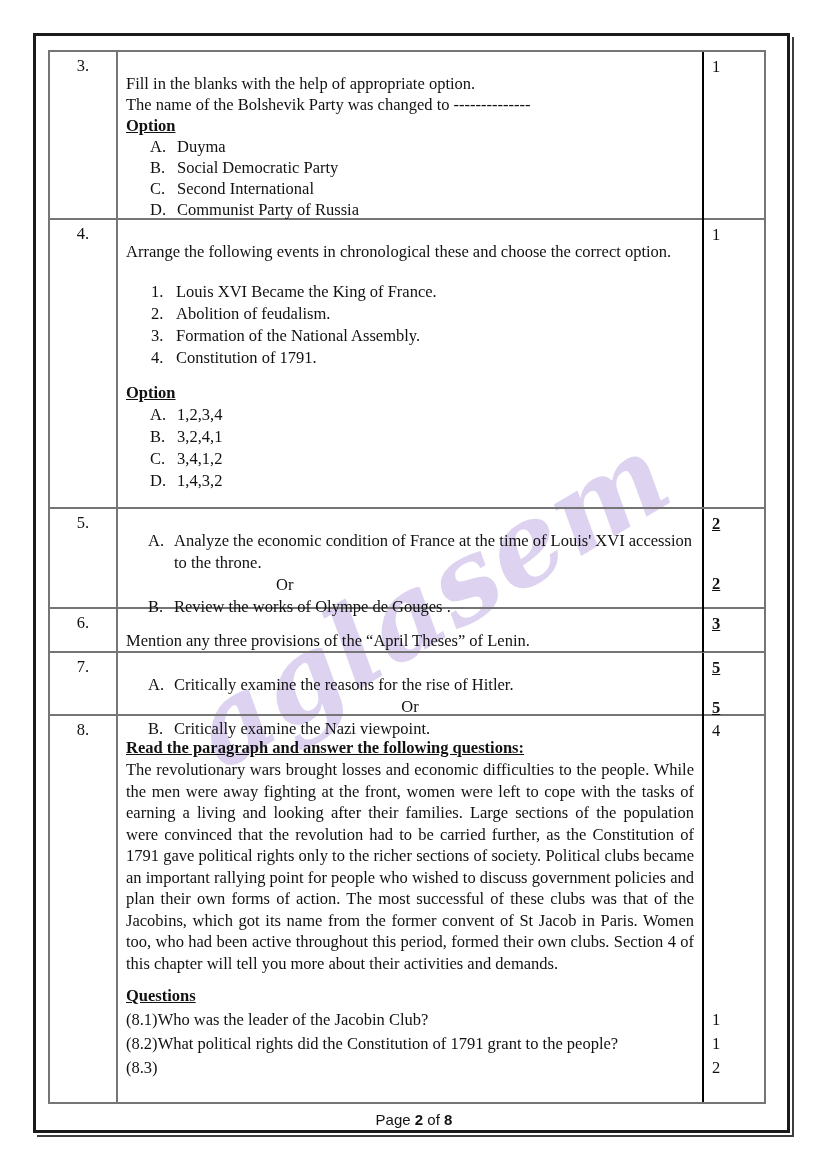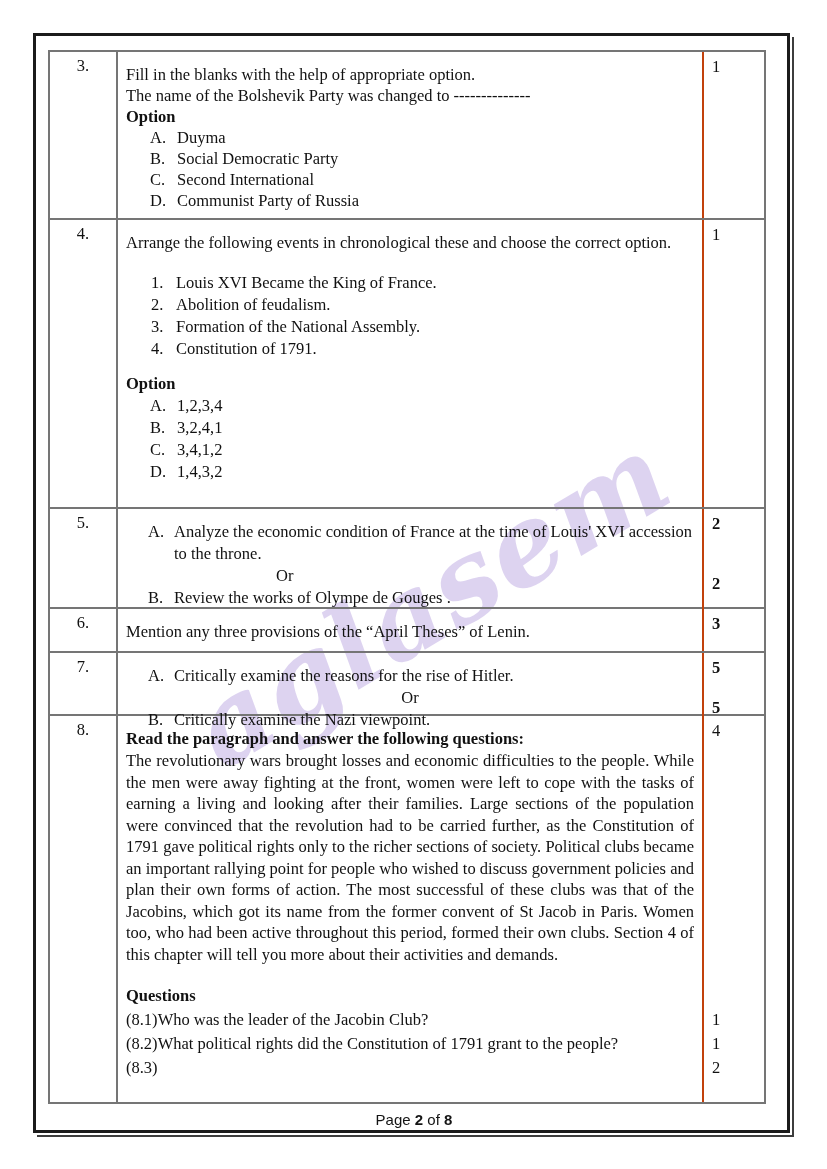--- a/index.html
+++ b/index.html
@@ -52,35 +52,35 @@
   .r-q6 { height: 44px; }
   .r-q7 { height: 63px; }
   .r-q8 { height: 388px; }
   .cnum {
     border-right: 2px solid #757575;
     text-align: center;
     padding-top: 4px;
     font-size: 16.5px;
   }
   .cq {
-    border-right: 2px solid #c2410c;
-    padding: 12px 8px 0 8px;
+    border-right: 2px solid #000000;
+    padding: 21px 8px 0 8px;
     font-size: 16.5px;
     line-height: 22px;
     position: relative;
   }
   .r-q3 .cq { line-height: 21px; }
   .cm {
     padding: 4px 0 0 8px;
     font-size: 16.5px;
     line-height: 22px;
     position: relative;
   }
   .cm span { display: block; }
-  .bold { font-weight: bold; }
+  .bold { font-weight: bold; text-decoration: underline; }
   .optline { display: flex; margin-left: 24px; }
   .optletter { width: 27px; flex: none; }
   .evline { display: flex; margin-left: 25px; }
   .evnum { width: 25px; flex: none; }
   .sp18 { height: 18px; }
   .sp13 { height: 13px; }
   .abline { display: flex; padding-left: 22px; }
   .ablet { width: 26px; flex: none; }
   .orline5 { padding-left: 150px; }
   .orline7 { text-align: center; }

